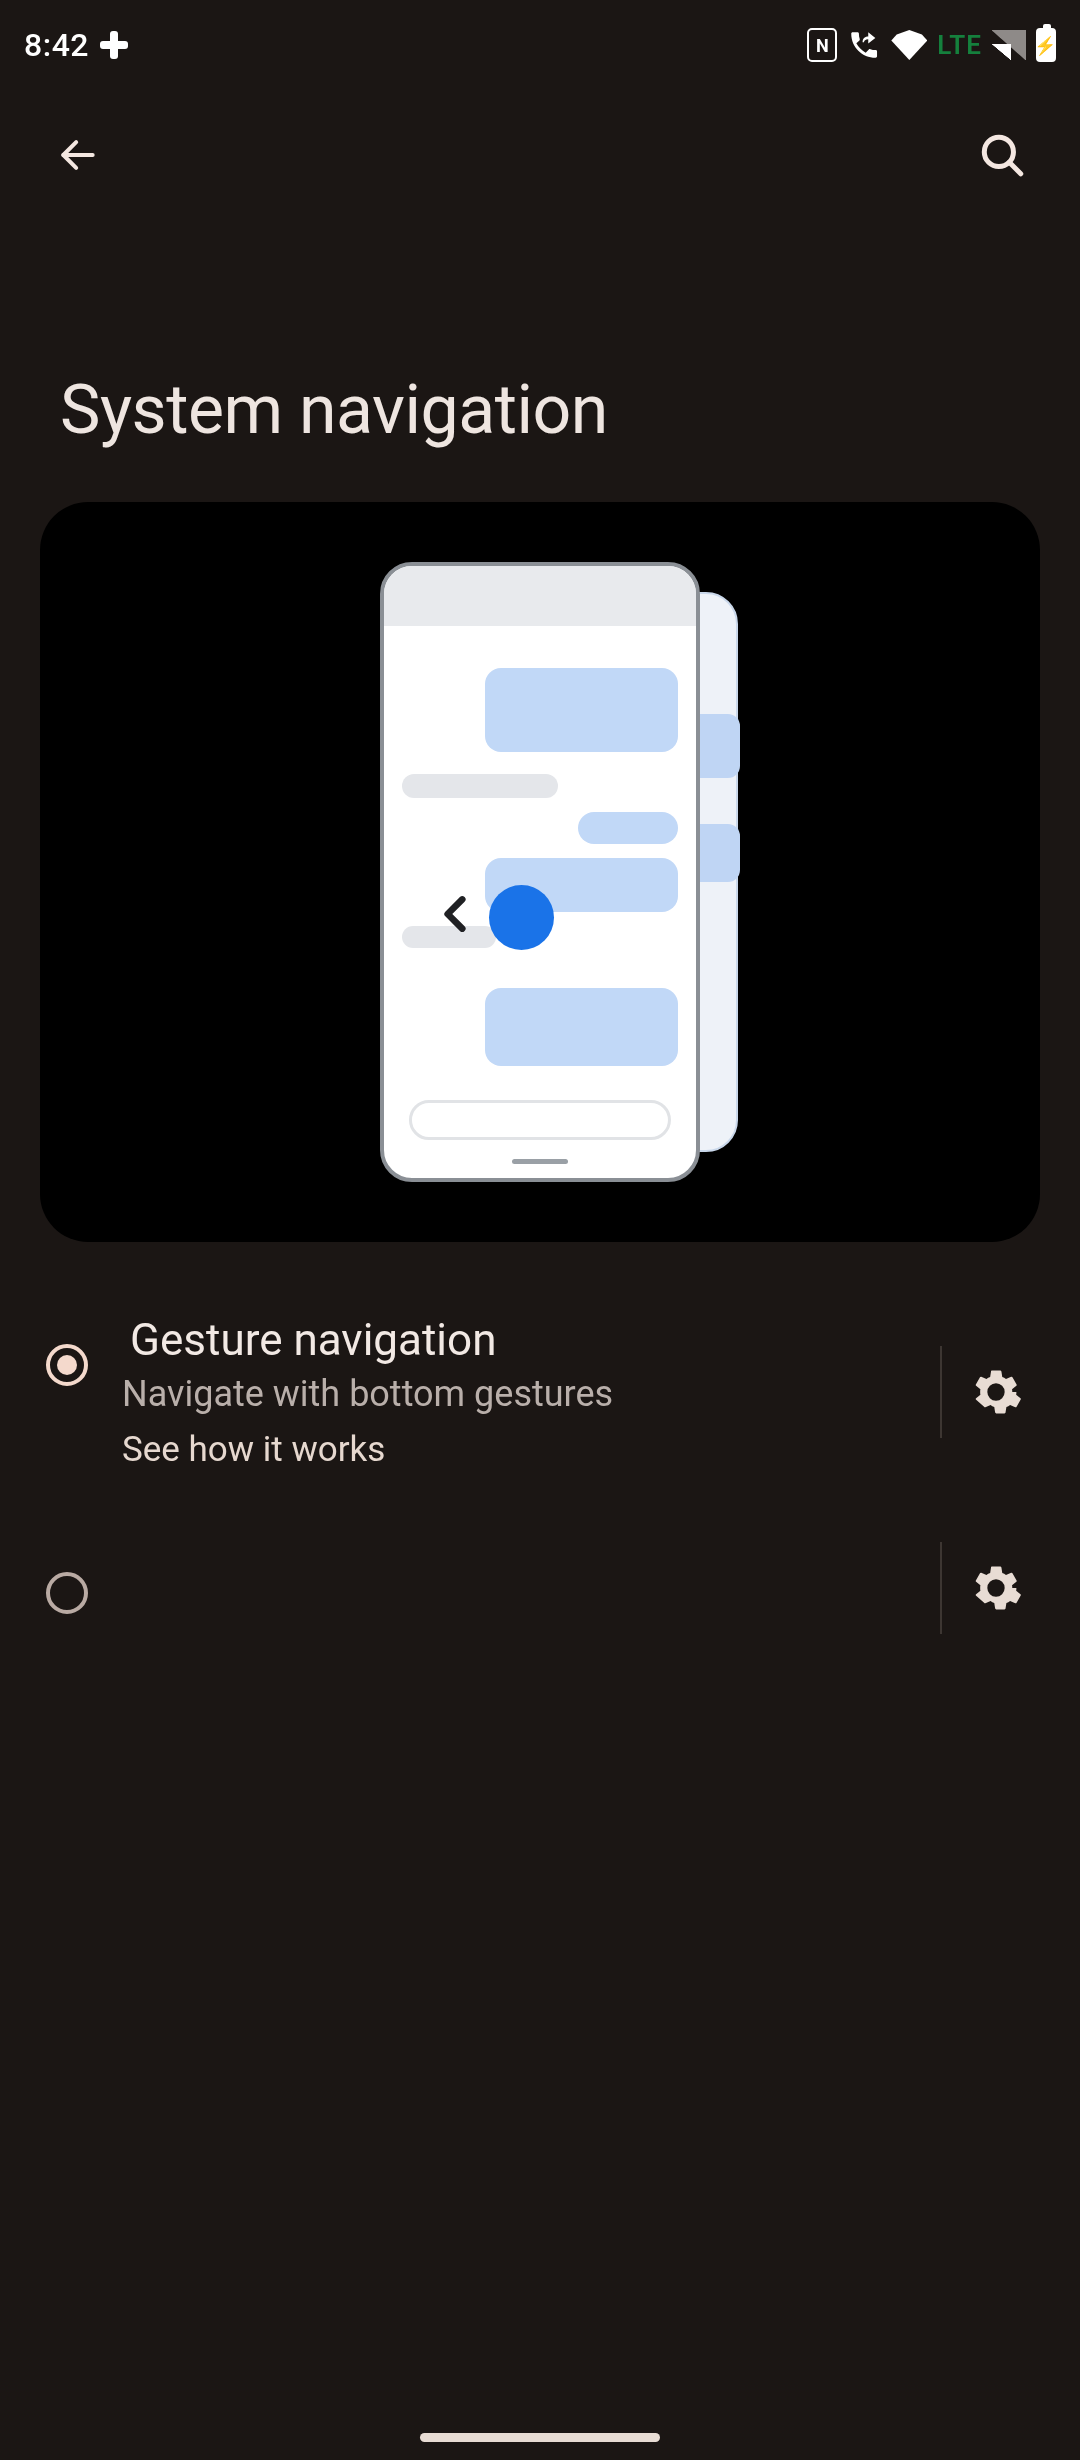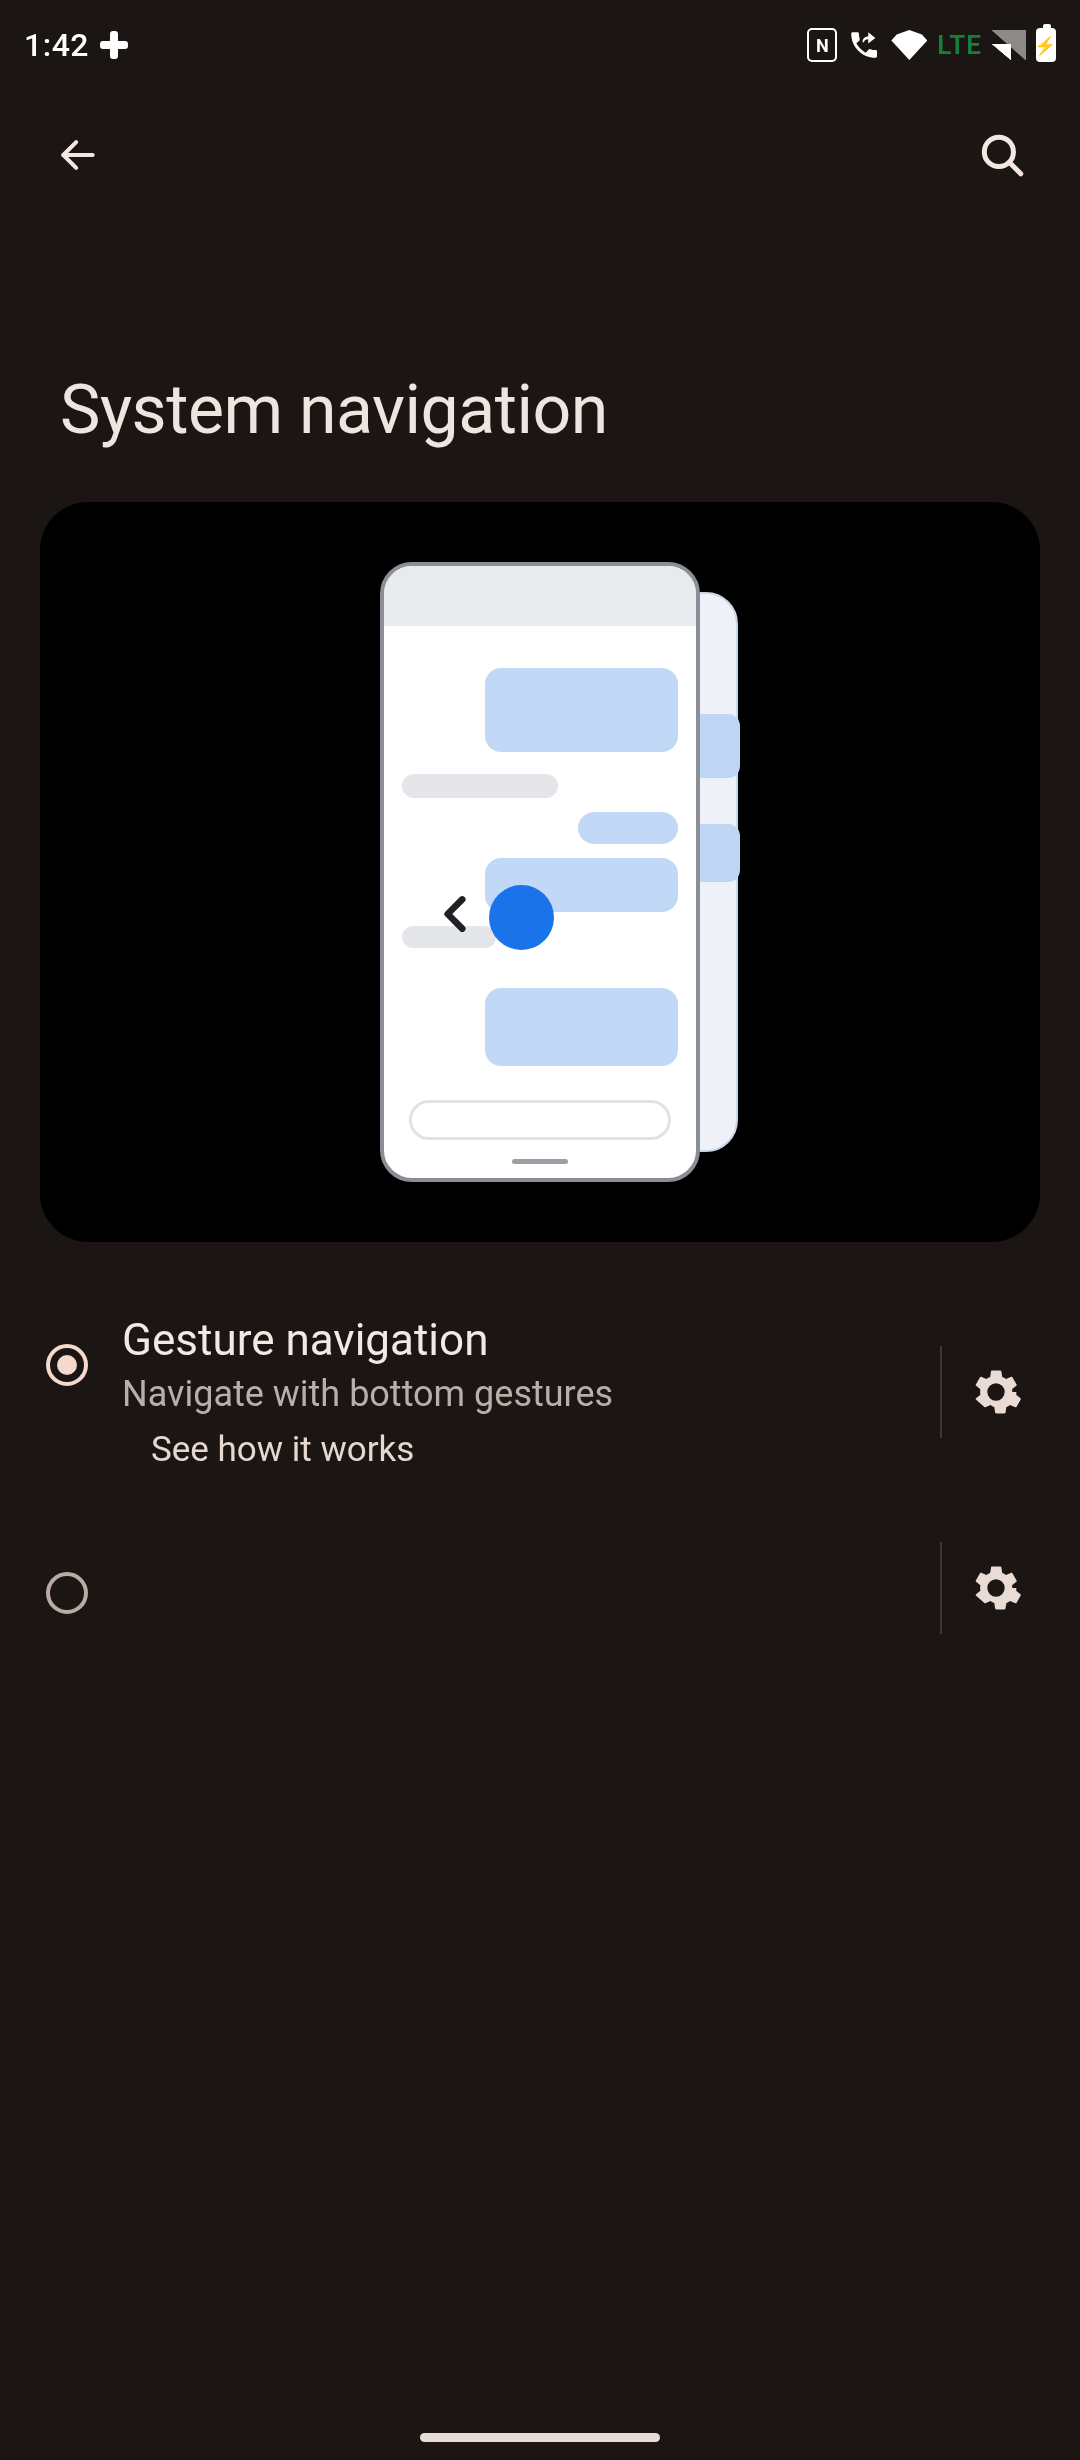--- a/index.html
+++ b/index.html
@@ -260,31 +260,31 @@
     inset: 17px;
     background: #f4d9cc;
     border-radius: 50%;
   }
   .opt-text { flex: 1; min-width: 0; padding-right: 10px; }
   .opt-title {
     font-size: 44px;
     color: #f2e9e4;
     font-weight: 400;
     margin-bottom: 4px;
+    margin-left: 8px;
   }
   .opt-sub {
     font-size: 36px;
     color: #b9afaa;
     line-height: 1.35;
   }
   .opt-link {
     font-size: 35px;
     color: #e6d8cf;
     margin-top: 10px;
-    margin-left: 29px;
   }
   .opt-settings {
     width: 110px;
     align-self: center;
     display: flex;
     align-items: center;
     justify-content: center;
     border-left: 2px solid #3d3632;
     height: 92px;
     color: #e8dcd4;
@@ -303,21 +303,21 @@
   }
 
   
   svg { display: block; }
 </style>
 </head>
 <body>
 
 <div class="status-bar">
   <div class="status-left">
-    <span class="status-time">1:42</span>
+    <span class="status-time">8:42</span>
     <span class="slack-icon"></span>
   </div>
   <div class="status-right">
     <span class="nfc-icon">N</span>
     <span class="phone-badge">
       <svg viewBox="0 0 24 24" fill="#fff">
           <path d="M6.6 10.8c1.4 2.8 3.8 5.1 6.6 6.6l2.2-2.2c.3-.3.7-.4 1.1-.2 1.2.4 2.4.6 3.7.6.6 0 1 .4 1 1V20c0 .6-.4 1-1 1C10.6 21 3 13.4 3 4c0-.6.4-1 1-1h3.4c.6 0 1 .4 1 1 0 1.3.2 2.5.6 3.7.1.4 0 .8-.2 1.1l-2.2 2z"></path>
           <path d="M15 3l5 4-5 4V8c-2 0-3 1-3 2h-1c0-3 2-4 4-4V3z"></path>
         </svg>
     </span>

